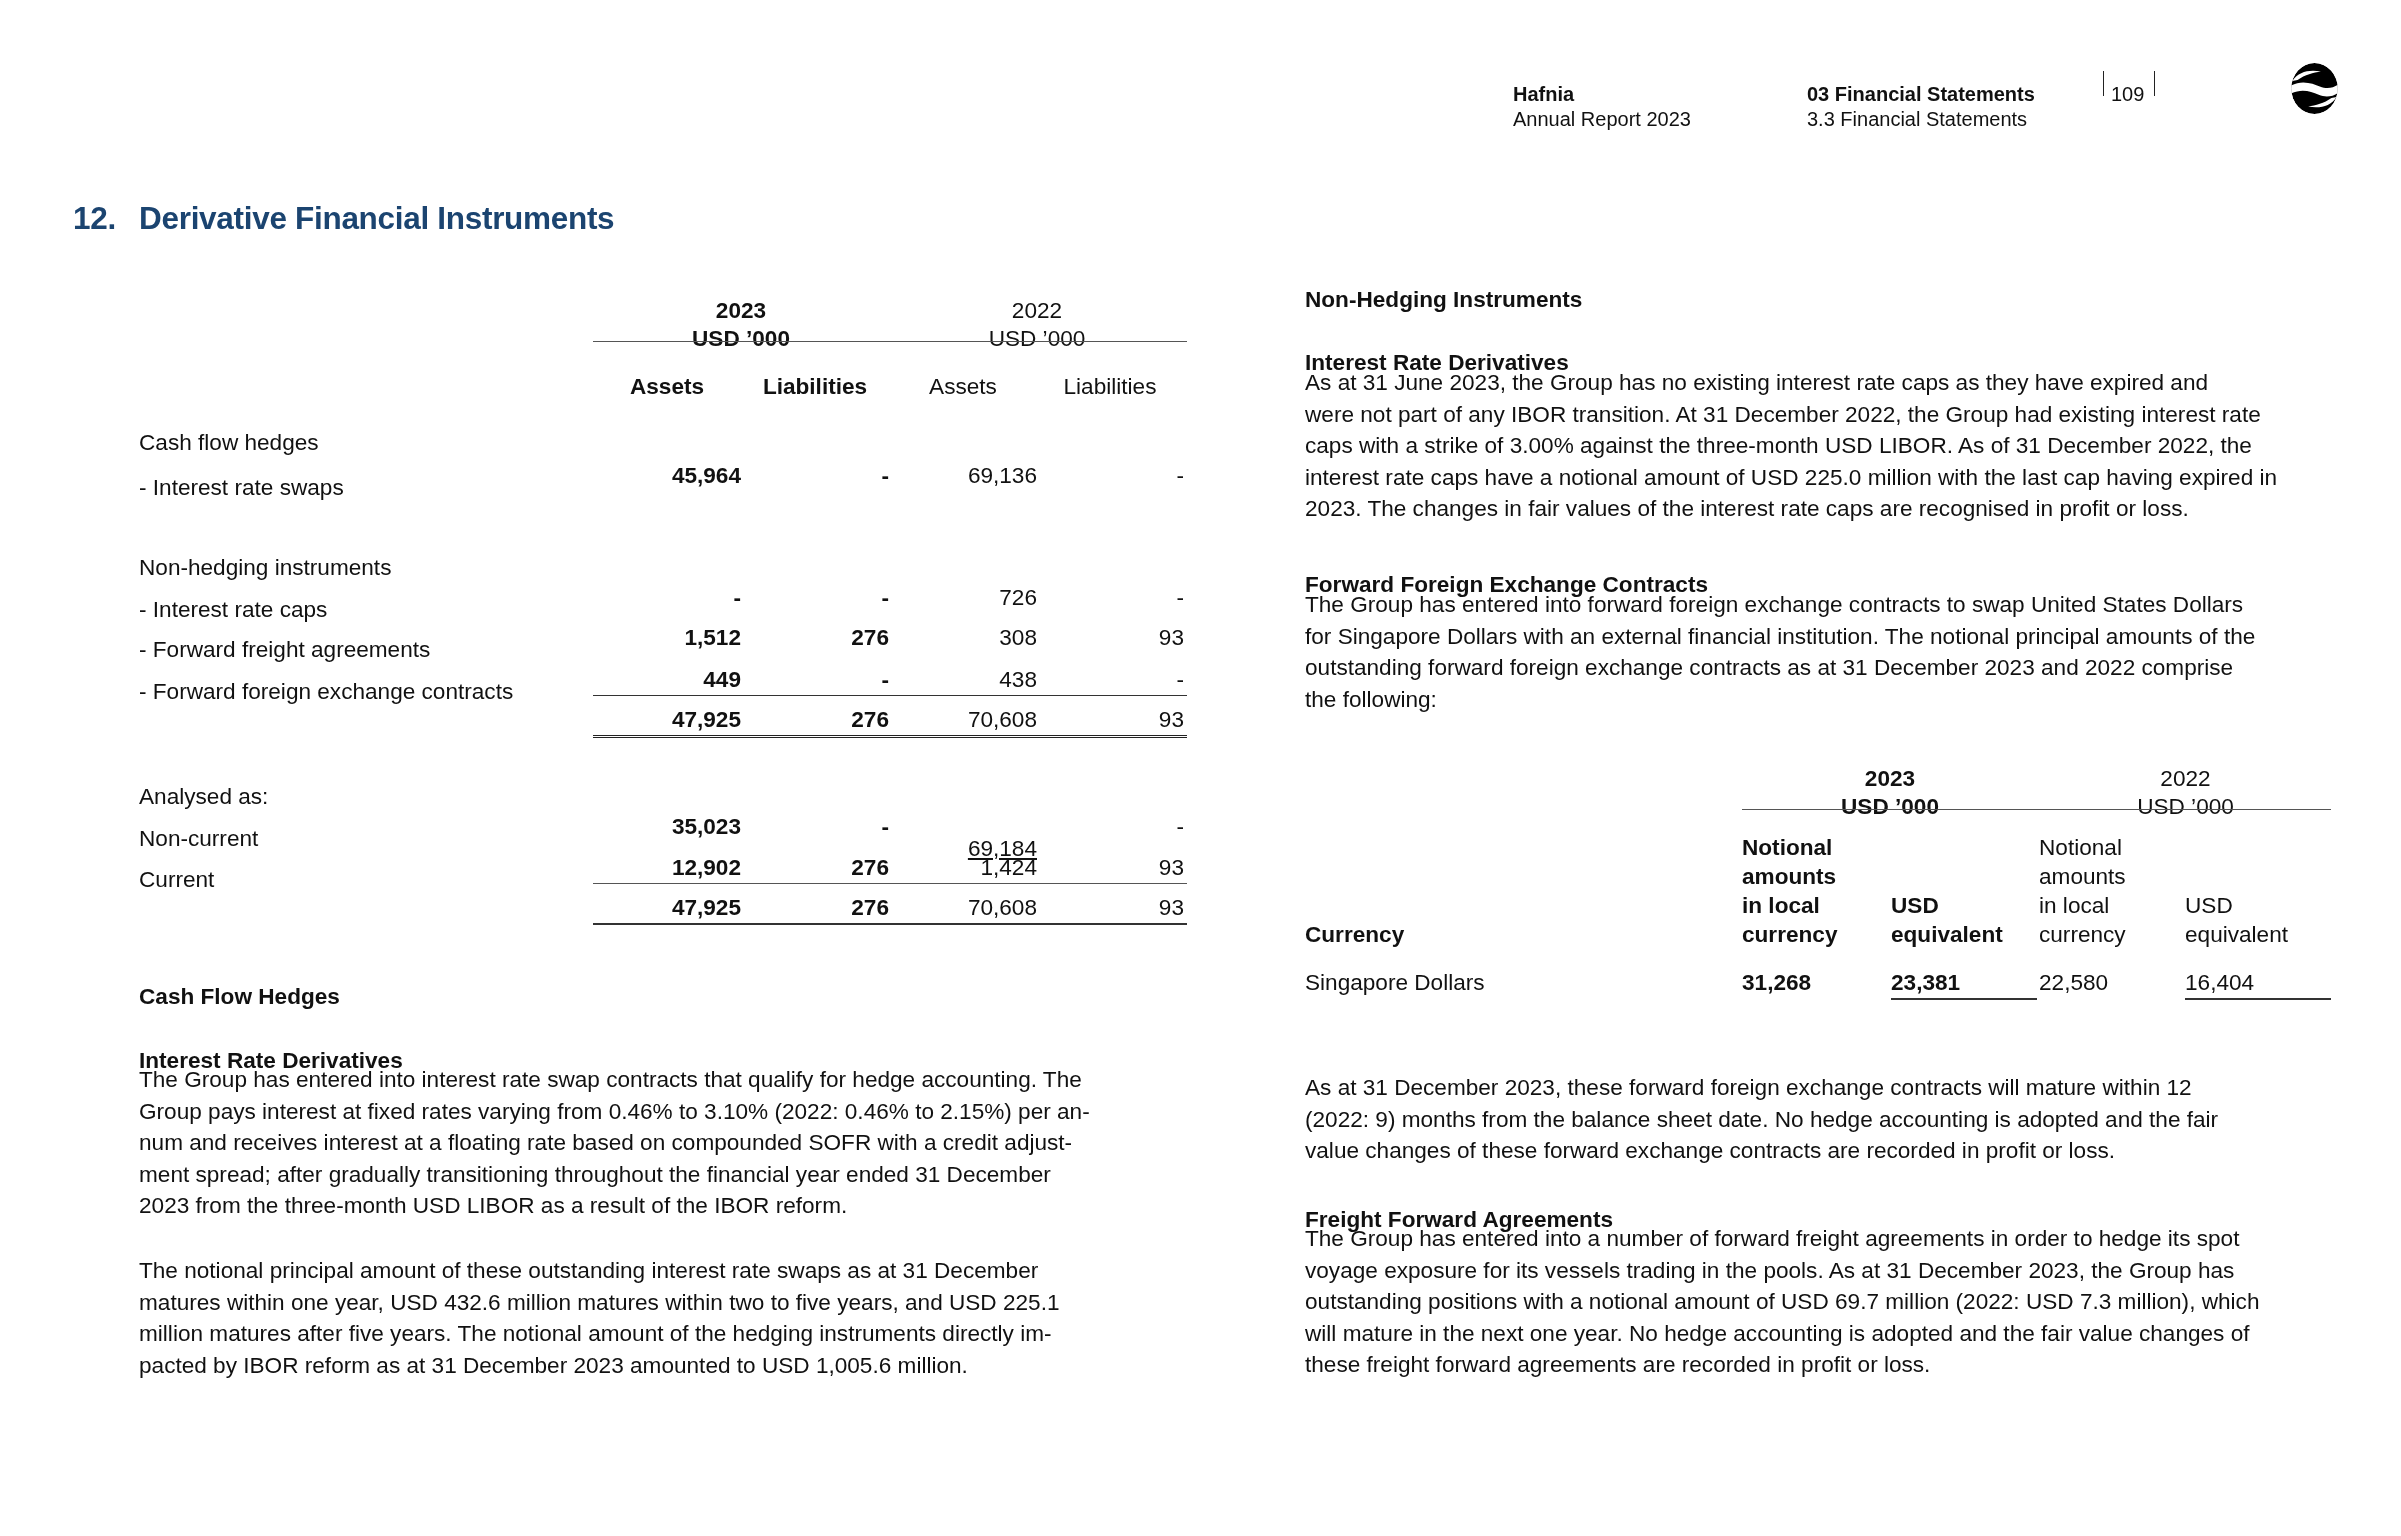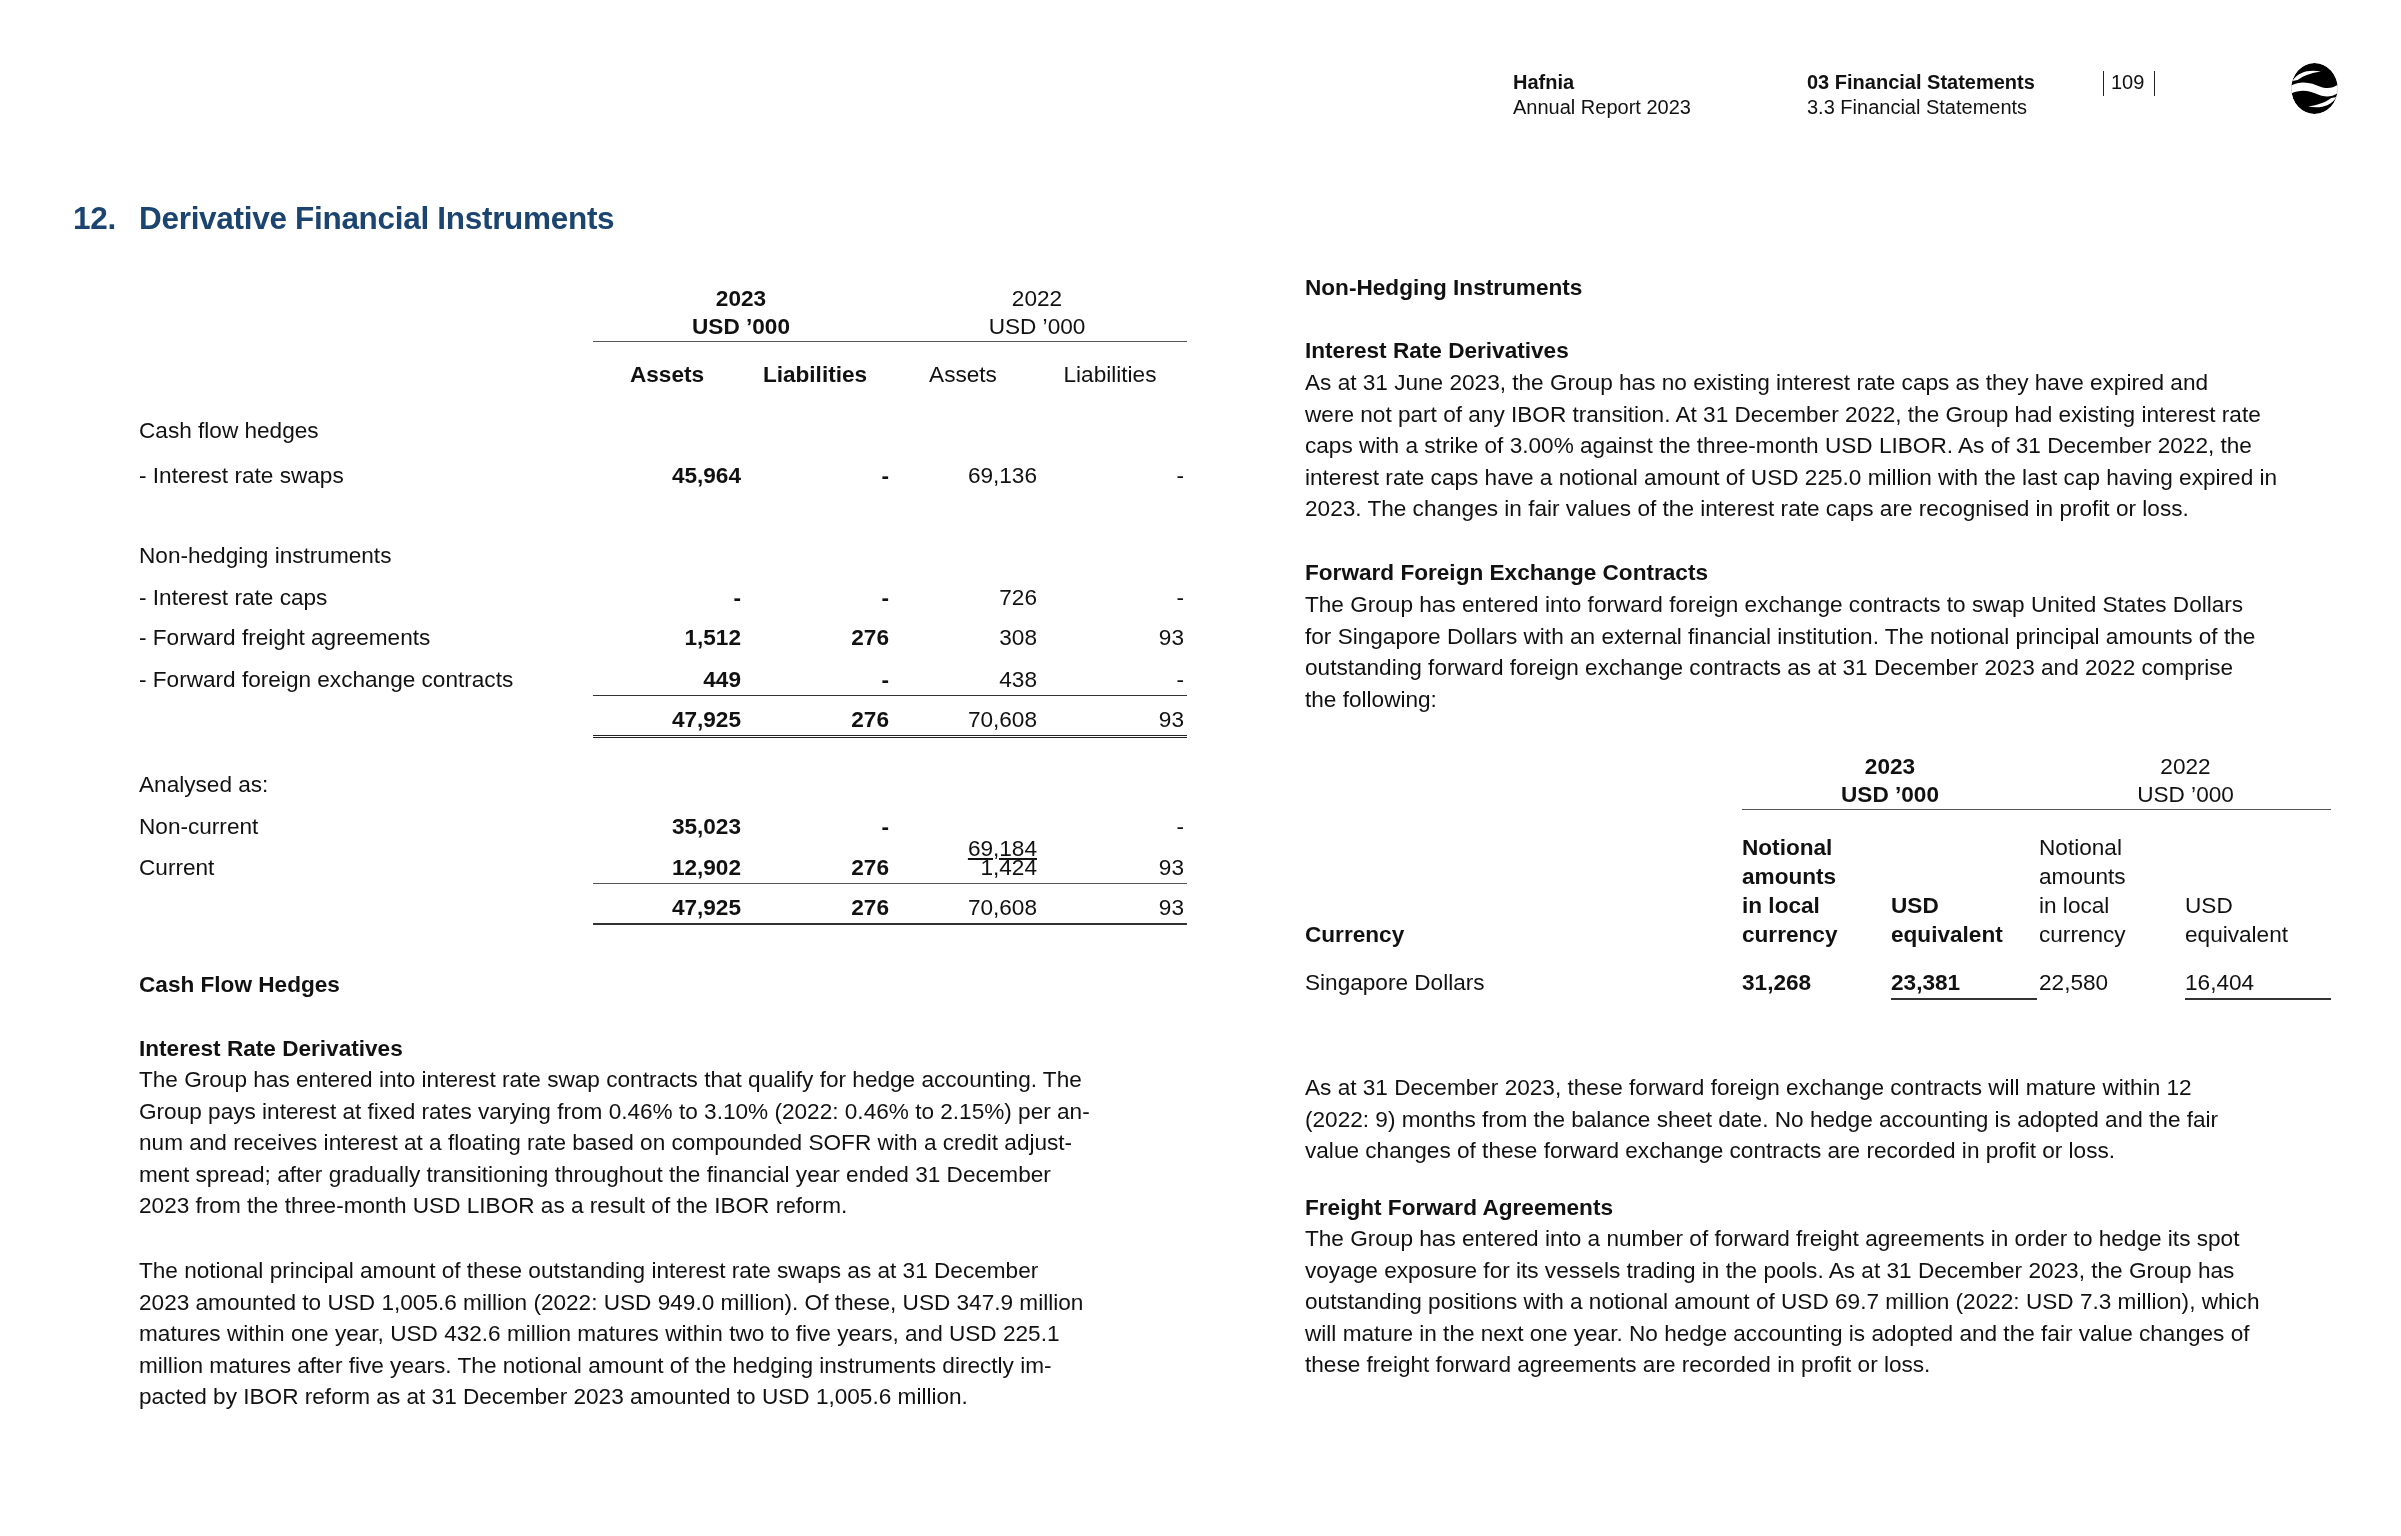--- a/index.html
+++ b/index.html
@@ -1,21 +1,21 @@
 <!DOCTYPE html>
 <html style="font-size:11px"><head>
 <meta charset="utf-8">
 <style>
   html, body { margin: 0; padding: 0; background: #ffffff; }
   body {
     width: 2401px; height: 1537px; position: relative; overflow: hidden;
     font-family: "Liberation Sans", "DejaVu Sans", sans-serif;
     color: #111111;
   }
-  .abs { position: absolute; white-space: nowrap; }
+  .abs { position: absolute; white-space: nowrap; margin-top: 12px; }
   .b { font-weight: bold; }
 
   
   .hdr { font-size: 20px; line-height: 23px; }
   .pagebar { position: absolute; top: 71px; width: 1.4px; height: 25px; background: #222; }
   .logo { position: absolute; left: 2288px; top: 62px; width: 53px; height: 53px; }
 
   
   .title {
     position: absolute; left: 73px; top: 200px;
@@ -155,21 +155,20 @@
 <div class="abs txt b" style="left:139px; top:1033px;">Interest Rate Derivatives</div>
 <div class="para" style="left:139px; top:1064px;">
   <span class="ln">The Group has entered into interest rate swap contracts that qualify for hedge accounting. The</span>
   <span class="ln">Group pays interest at fixed rates varying from 0.46% to 3.10% (2022: 0.46% to 2.15%) per an-</span>
   <span class="ln">num and receives interest at a floating rate based on compounded SOFR with a credit adjust-</span>
   <span class="ln">ment spread; after gradually transitioning throughout the financial year ended 31 December</span>
   <span class="ln">2023 from the three-month USD LIBOR as a result of the IBOR reform.</span>
 </div>
 <div class="para" style="left:139px; top:1255px;">
   <span class="ln">The notional principal amount of these outstanding interest rate swaps as at 31 December</span>
-  <span class="ln">2023 amounted to USD 1,005.6 million (2022: USD 949.0 million). Of these, USD 347.9 million</span>
   <span class="ln">matures within one year, USD 432.6 million matures within two to five years, and USD 225.1</span>
   <span class="ln">million matures after five years. The notional amount of the hedging instruments directly im-</span>
   <span class="ln">pacted by IBOR reform as at 31 December 2023 amounted to USD 1,005.6 million.</span>
 </div>
 
 <div class="abs txt b" style="left:1305px; top:272px;">Non-Hedging Instruments</div>
 <div class="abs txt b" style="left:1305px; top:335px;">Interest Rate Derivatives</div>
 <div class="para" style="left:1305px; top:367px;">
   <span class="ln">As at 31 June 2023, the Group has no existing interest rate caps as they have expired and</span>
   <span class="ln">were not part of any IBOR transition. At 31 December 2022, the Group had existing interest rate</span>

